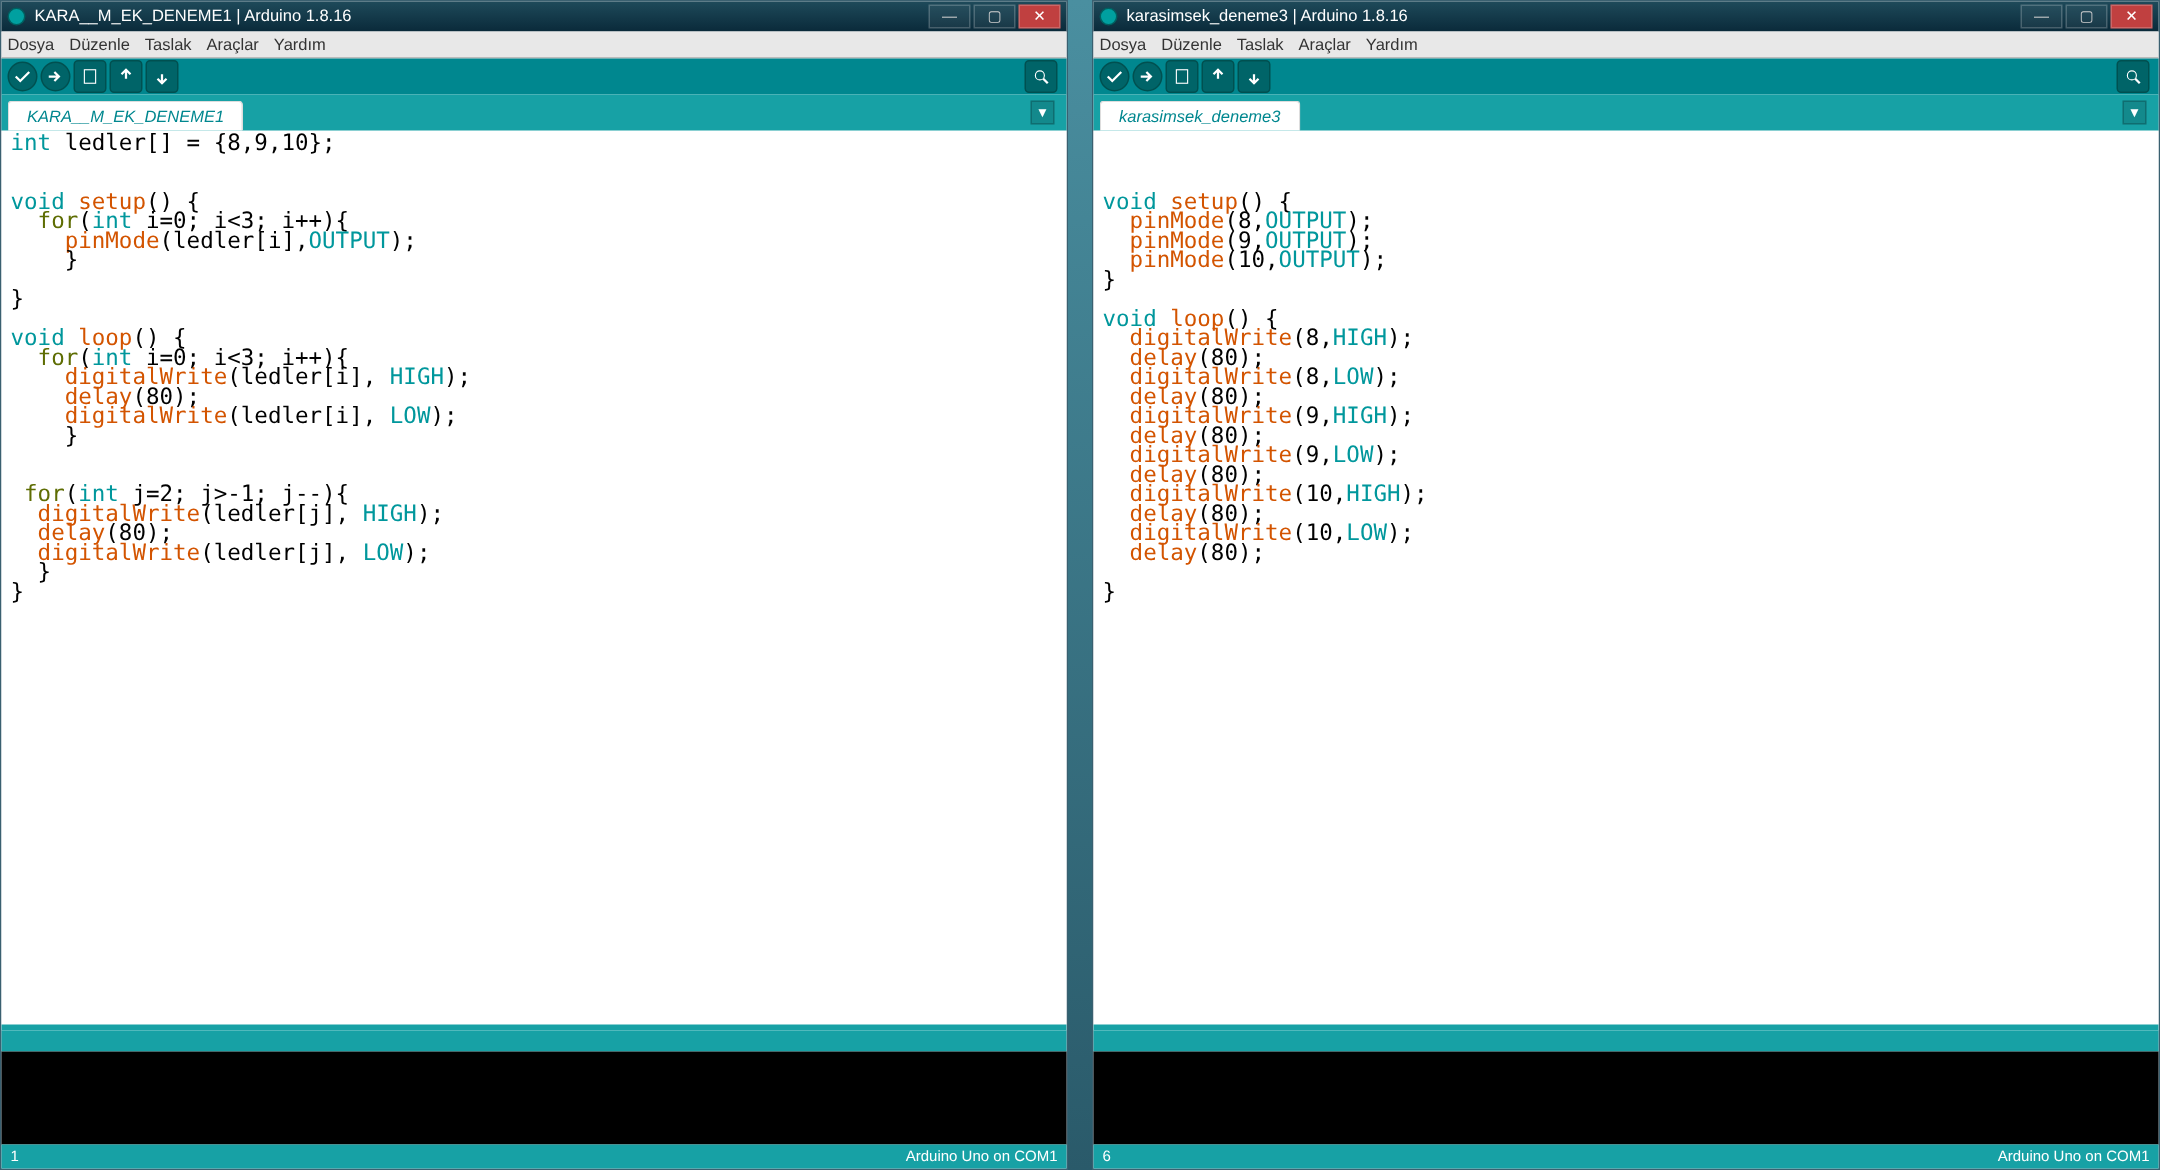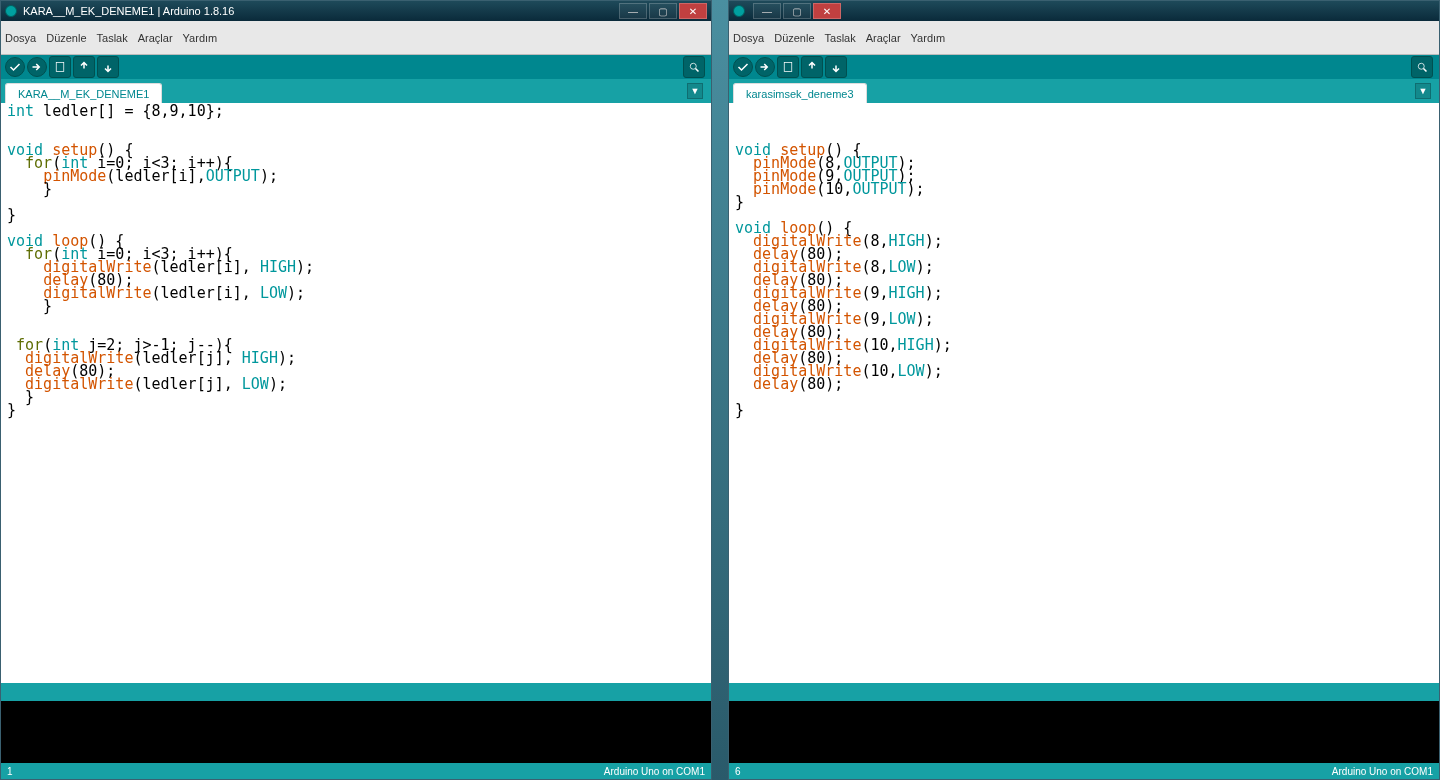--- a/index.html
+++ b/index.html
@@ -7,29 +7,29 @@
 .window { display: flex; flex-direction: column; background: #fff; border: 1px solid #3a6070; }
 .window.w1 { width: 712px; height: 780px; }
 .window.w2 { width: 712px; height: 780px; }
 .gap { width: 16px; background: linear-gradient(#4a8fa0, #2a5a6a); }
 .titlebar { height: 20px; background: linear-gradient(#1e4a5a, #0a2a3a); display: flex; align-items: center; color: #fff; padding: 4px 4px; }
 .titlebar .logo { width: 12px; height: 12px; border-radius: 50%; background: #00a0a0; margin-right: 6px; border:1px solid #006060;}
 .titlebar .title { flex: 1; font-size: 11px; }
 .titlebar .winbtns { display: flex; gap: 0; }
 .winbtn { width: 28px; height: 16px; background: rgba(255,255,255,0.05); border:1px solid rgba(255,255,255,0.2); display: flex; align-items: center; justify-content: center; color: #ccc; font-size: 10px; cursor: default; margin-left:2px;}
 .winbtn.close { background: #c04040; color:#fff;}
-.menubar { height: 34px; background: #e8e8e8; display: flex; align-items: center; padding: 0 4px; gap: 10px; border-bottom: 1px solid #bbb; }
+.menubar { height: 18px; background: #e8e8e8; display: flex; align-items: center; padding: 0 4px; gap: 10px; border-bottom: 1px solid #bbb; }
 .menuitem { font-size: 11px; color: #333; cursor: default; }
 .toolbar { height: 24px; background: #00878f; display: flex; align-items: center; padding: 0 4px; }
 .tbtn { width: 22px; height: 22px; border-radius: 3px; background: #006468; margin-right: 2px; display: flex; align-items: center; justify-content: center; color: #fff; font-size: 12px; cursor: default; border:1px solid #005050;}
 .tbtn.round { border-radius: 50%; width: 20px; height: 20px; }
 .tbtn svg { width: 12px; height: 12px; fill: #fff; }
 .tspacer { flex: 1; }
 .tabbar-wrap { height: 24px; background: #17a1a5; display: flex; align-items: flex-end; padding: 0 4px; position:relative;}
-.tab { background: #fff; padding: 4px 12px 3px 12px; border-radius: 3px 3px 0 0; font-size: 11px; color: #00878f; border:1px solid #ddd; border-bottom:none; margin-top:2px;}
+.tab { background: #fff; padding: 4px 12px 3px 12px; border-radius: 3px 3px 0 0; font-size: 11px; color: #00878f; border:1px solid #ddd; border-bottom:none; margin-top:2px;font-style:italic;}
 .tabbar-wrap .dd { position:absolute; right:8px; top:4px; width:16px; height:16px; background:rgba(0,0,0,0.15); border:1px solid rgba(0,0,0,0.2); display:flex; align-items:center; justify-content:center; color:#fff; font-size:9px;}
 .editor { flex: 1; background: #fff; overflow: auto; padding: 2px 6px; font-family: Consolas, monospace; font-size: 15px; line-height: 13px; color: #000; white-space: pre; border-bottom: 4px solid #17a1a5;}
 .k-type { color: #00979c; }
 .k-fn { color: #d35400; }
 .k-const { color: #00979c; }
 .k-kw { color: #5e6d03; }
 .console-area { height: 62px; background: #000; }
 .statusbar { height: 16px; background: #17a1a5; display: flex; align-items: center; color: #fff; font-size: 10px; padding: 0 6px; }
 .statusbar .sspacer { flex: 1; }
 .teal-strip { height: 14px; background: #17a1a5; }
@@ -124,20 +124,21 @@
     <span class="sspacer"></span>
     <span>Arduino Uno on COM1</span>
   </div>
 </div>
 
 <div class="gap"></div>
 
 <div class="window w2">
   <div class="titlebar">
     <div class="logo"></div>
+    <div class="title">karasimsek_deneme3 | Arduino 1.8.16</div>
     <div class="winbtns">
       <div class="winbtn">—</div>
       <div class="winbtn">▢</div>
       <div class="winbtn close">✕</div>
     </div>
   </div>
   <div class="menubar">
     <span class="menuitem">Dosya</span>
     <span class="menuitem">Düzenle</span>
     <span class="menuitem">Taslak</span>

